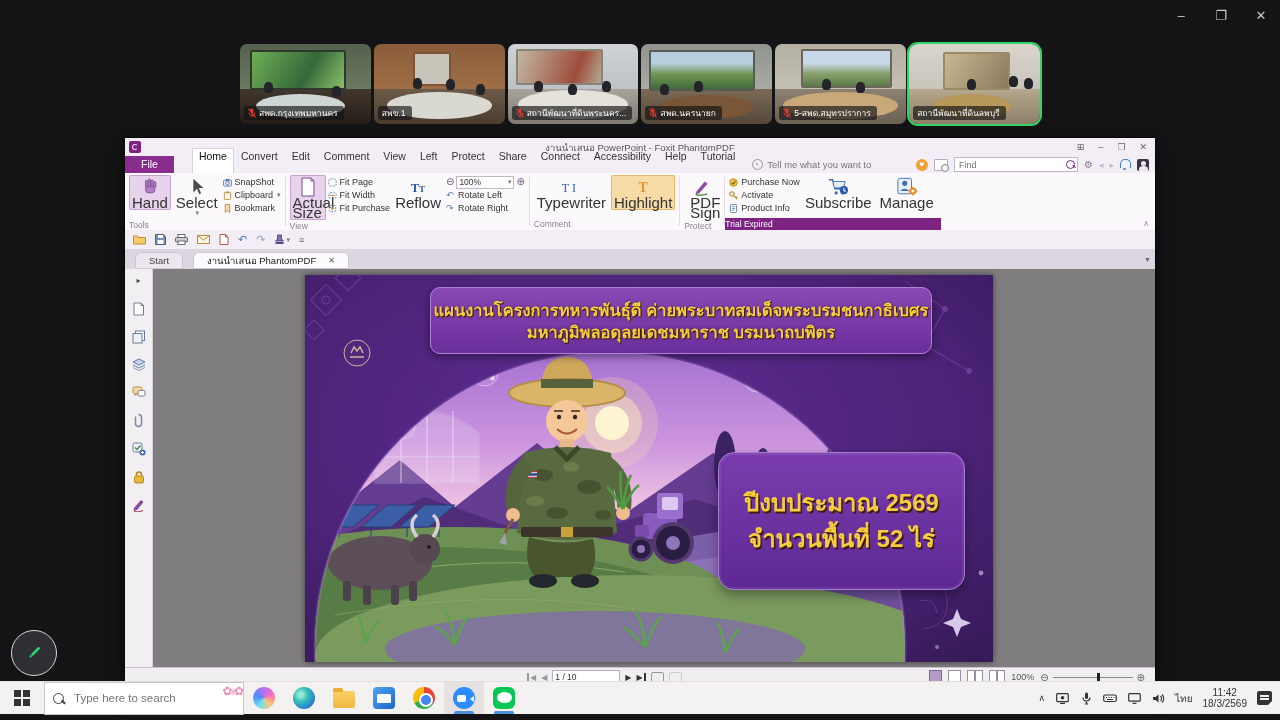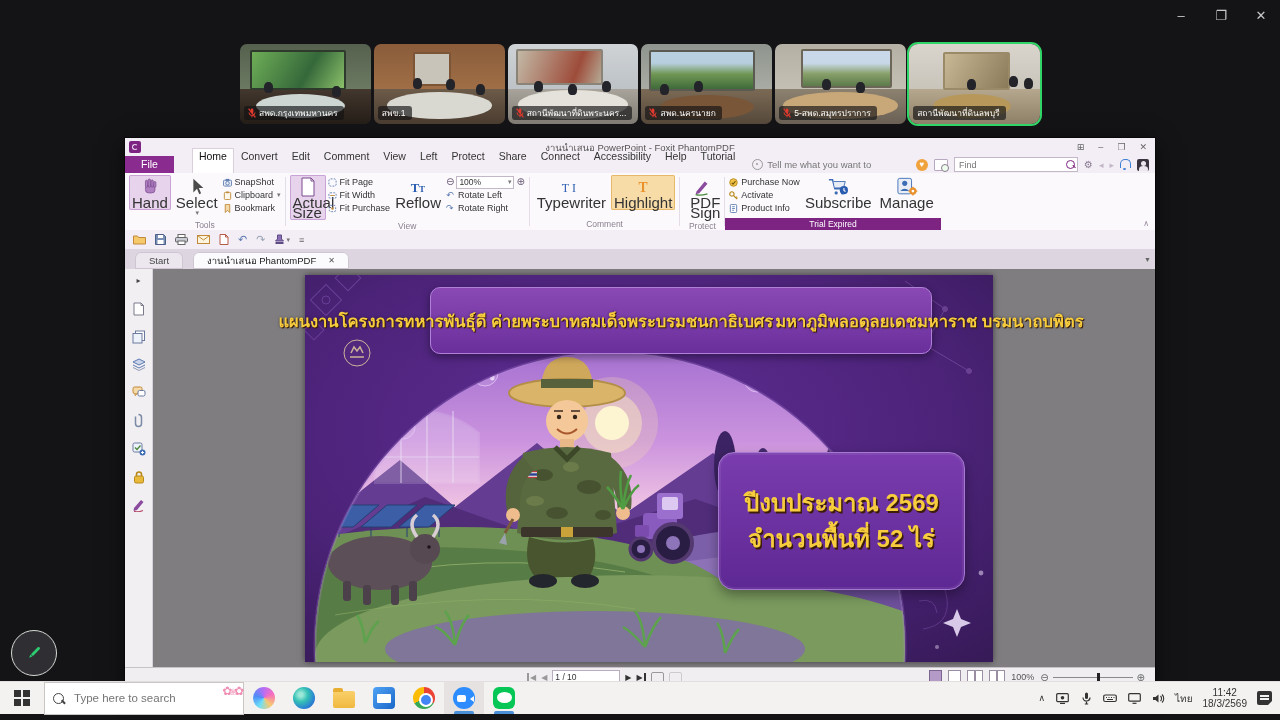--- a/index.html
+++ b/index.html
@@ -73,21 +73,21 @@
   .bell:after{content:"";position:absolute;left:2px;top:8px;width:3px;height:2px;background:#3d7fd4;border-radius:50%}
   .avatar{width:12px;height:12px;background:#3a3340;border-radius:2px;position:relative;overflow:hidden}
   .avatar:before{content:"";position:absolute;left:3.5px;top:2px;width:5px;height:5px;border-radius:50%;background:#ece7ef}
   .avatar:after{content:"";position:absolute;left:1.5px;top:7.5px;width:9px;height:6px;border-radius:50% 50% 0 0;background:#ece7ef}
 
   
   .fx-ribbon{position:absolute;left:0;right:0;top:35px;height:57px;background:#fbf9fc;border-bottom:1px solid #e2dbe5;display:flex}
   .rgroup{position:relative;display:flex;flex-direction:column;padding:2px 4px 0 4px}
   .gsep{width:1px;background:#e4dde7;margin:4px 0}
   .rrow{display:flex;align-items:flex-start;gap:2px;flex:1}
-  .glabel{text-align:center;font-size:8.5px;color:#8a8090;height:12px;line-height:12px}
+  .glabel{text-align:left;font-size:8.5px;color:#8a8090;height:12px;line-height:12px}
   .glabel.trial{background:#7d2483;color:#fff;margin:0 -4px;font-size:8.5px}
   .bigbtn{display:flex;flex-direction:column;align-items:center;justify-content:flex-start;min-width:30px;padding:2px 3px;border-radius:2px;gap:1px}
   .bigbtn .blabel{font-size:15px;color:#333;text-align:left;line-height:10px;white-space:pre-line}
   .bigbtn.on{background:#e7d3ec;box-shadow:inset 0 0 0 1px #c9a3d6}
   .bigbtn.hl{background:#f7dca8;box-shadow:inset 0 0 0 1px #e8b86a}
   .scol{display:flex;flex-direction:column;justify-content:center;gap:1px;padding-top:1px}
   .sbtn{display:flex;align-items:center;gap:3px;font-size:9px;color:#333;height:12px;white-space:nowrap}
   .ci{display:inline-block;width:9px;height:9px;border-radius:2px;flex:none}
   .zoomrow{display:flex;align-items:center;gap:2px;height:12px}
   .zbox{display:flex;align-items:center;justify-content:space-between;width:52px;height:11px;border:1px solid #c2b8c8;background:#fff;font-size:8.5px;padding:0 2px;color:#333}
@@ -108,21 +108,21 @@
   .ftab .x{font-size:8px;color:#555}
   .tabcaret{margin-left:auto;margin-right:4px;color:#666;font-size:7px;align-self:center}
 
   
   .fx-doc{position:absolute;left:0;right:0;top:131px;bottom:18px;background:#7f7d80;overflow:hidden}
   .fx-sidebar{position:absolute;left:0;top:0;bottom:0;width:27px;background:#f2eff3;border-right:1px solid #d8d2da;display:flex;flex-direction:column;align-items:center;padding-top:4px;gap:13px}
   .sic{width:15px;height:15px;display:flex;align-items:center;justify-content:center}
 
   
   .slide{position:absolute;left:180px;top:6px;width:688px;height:387px;box-shadow:0 0 6px rgba(0,0,0,.5);background:#46216e}
-  .slide-title{position:absolute;left:125px;top:12px;width:500px;height:65px;border-radius:10px;background:linear-gradient(180deg,#8a49b4,#6a2f9c);border:1px solid #b07fd8;box-shadow:0 3px 8px rgba(0,0,0,.4);display:flex;flex-direction:row;align-items:center;justify-content:center;gap:2px}
+  .slide-title{position:absolute;left:125px;top:12px;width:500px;height:65px;border-radius:10px;background:linear-gradient(180deg,#8a49b4,#6a2f9c);border:1px solid #b07fd8;box-shadow:0 3px 8px rgba(0,0,0,.4);display:flex;flex-direction:column;align-items:center;justify-content:center;gap:2px}
   .slide-title div{color:#f7cd3e;font-weight:bold;font-size:16.5px;line-height:20px;text-shadow:1px 1px 0 #3a1c08,0 0 3px rgba(0,0,0,.5);white-space:nowrap}
   .slide-info{position:absolute;left:413px;top:177px;width:245px;height:136px;border-radius:16px;background:linear-gradient(180deg,#7a3cae,#5e2894);border:1px solid #a678d2;box-shadow:inset 0 0 0 2px rgba(255,255,255,.07),0 5px 12px rgba(0,0,0,.35);display:flex;flex-direction:column;align-items:center;justify-content:center;gap:8px}
   .slide-info div{color:#f7cd3e;font-weight:bold;font-size:24px;line-height:28px;text-shadow:1.5px 1.5px 0 #3a1c08;white-space:nowrap}
 
   
   .fx-status{position:absolute;left:0;right:0;bottom:0;height:18px;background:#f0eef1;border-top:1px solid #c6c2c8;display:flex;align-items:center;font-size:9px;color:#555}
   .st-nav{display:flex;align-items:center;gap:5px;margin-left:402px}
   .pgbtn{font-size:8px;color:#999}
   .pgbtn.dark{color:#333}
   .pgbtn.bar{border-left:2px solid #999;padding-left:1px}

